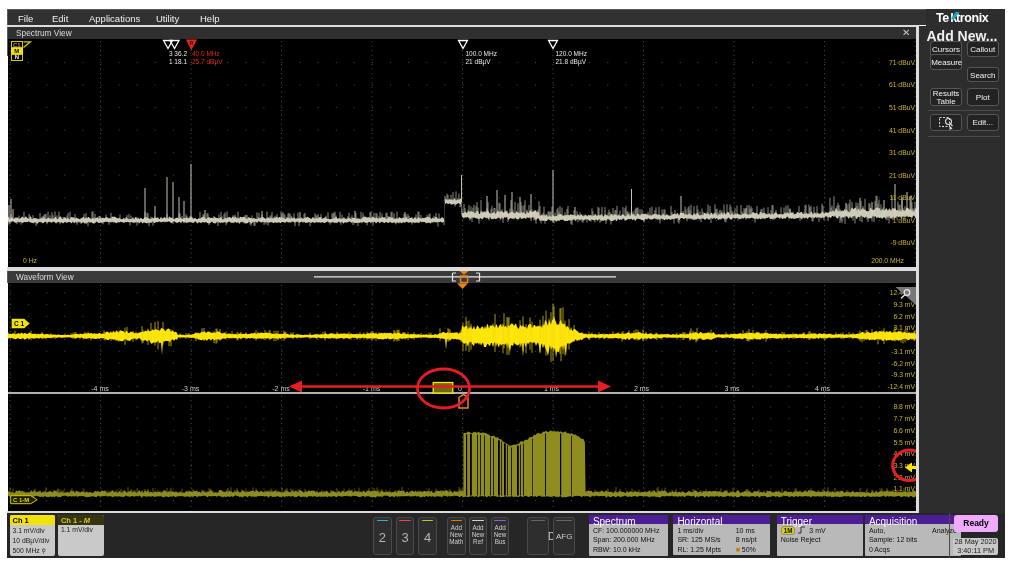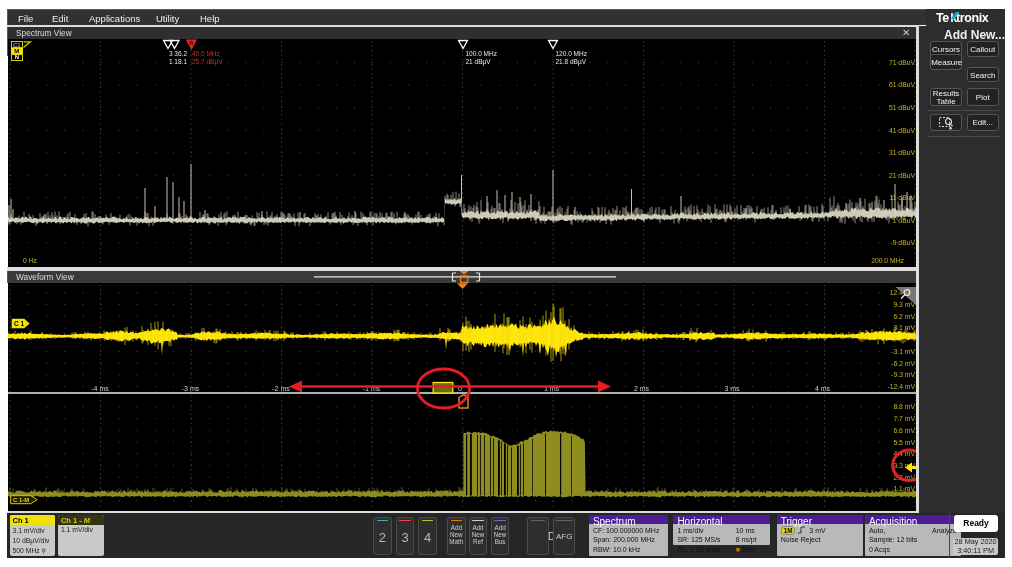--- a/index.html
+++ b/index.html
@@ -190,21 +190,21 @@
   <polygon points="611,386.5 598,380.5 598,392.5" fill="#e51e25"></polygon>
   <ellipse cx="443.5" cy="388.5" rx="26" ry="19.5" fill="none" stroke="#e51e25" stroke-width="2.8"></ellipse>
   <ellipse cx="909.5" cy="465.3" rx="16.8" ry="15.2" fill="none" stroke="#e51e25" stroke-width="3"></ellipse>
 </svg>
 
 <div class="abs" style="left:920.5px;top:263px;width:2px;height:2px;background:#aaa"></div>
 <div class="abs" style="left:920.5px;top:268px;width:2px;height:2px;background:#aaa"></div>
 <div class="abs" style="left:920.5px;top:273px;width:2px;height:2px;background:#aaa"></div>
 <div class="abs" id="rightdiv"></div>
 <div class="abs" id="rightpanel">
-  <div style="position:absolute;left:0;top:1.5px;width:86px;text-align:right;font-size:12px;font-weight:bold;color:#f0f0f0;">Add New...</div>
+  <div style="position:absolute;left:0;top:1.5px;width:86px;text-align:center;font-size:14px;font-weight:bold;color:#f0f0f0;">Add New...</div>
   <div class="rbtn" style="left:11.2px;top:15px;width:31.7px;height:15.5px;line-height:15px;">Cursors</div>
   <div class="rbtn" style="left:47.7px;top:15px;width:32.1px;height:15.5px;line-height:15px;">Callout</div>
   <div class="rbtn" style="left:11.2px;top:28px;width:31.7px;height:15.5px;line-height:15px;">Measure</div>
   <div class="rbtn" style="left:47.7px;top:40.7px;width:32.1px;height:15.5px;line-height:15px;">Search</div>
   <div class="rbtn" style="left:11.2px;top:61.7px;width:31.7px;height:18.3px;line-height:8.6px;padding-top:1px;">Results<br>Table</div>
   <div class="rbtn" style="left:47.7px;top:61.7px;width:32.1px;height:18.3px;line-height:17px;">Plot</div>
   <div class="abs" style="left:9px;top:84px;width:72px;height:1px;background:#4a4a4a"></div>
   <div class="rbtn" style="left:11.2px;top:88.3px;width:31.7px;height:16.7px;"><svg width="31" height="16">
           <rect x="8.5" y="2.5" width="10" height="9" fill="none" stroke="#ddd" stroke-width="1" stroke-dasharray="2,1.5"></rect>
           <circle cx="17.5" cy="6.5" r="3" fill="none" stroke="#ddd" stroke-width="1.1"></circle>
@@ -259,21 +259,21 @@
   <div class="addbtn" style="left:545.9px;top:4.5px;width:22.5px;">
         <div class="topline" style="background:#666"></div>
         <div style="margin-top:15px;font-size:8px;">AFG</div>
       </div>
 
   <div class="panel" style="left:581.9px;top:2px;width:78.9px;height:41px;">
     <div class="hdr">Spectrum</div>
     <div class="bd">CF: 100.000000 MHz<br>Span: 200.000 MHz<br>RBW: 10.0 kHz</div>
   </div>
 
-  <div class="panel" style="left:666.4px;top:2px;width:96.3px;height:30px;">
+  <div class="panel" style="left:666.4px;top:2px;width:96.3px;height:40px;">
     <div class="hdr">Horizontal</div>
     <div class="bd">
           <table style="width:100%;border-collapse:collapse;font-size:7px;line-height:9.6px;">
             <tbody>
               <tr>
                 <td style="width:66%">1 ms/div</td>
                 <td>10 ms</td>
               </tr>
               <tr>
                 <td>SR: 125 MS/s</td>
@@ -293,15 +293,15 @@
     <div class="bd"><span style="background:#e2d20a;border-radius:3px;padding:0 2px;font-weight:bold;font-size:6.3px;border:1px solid #888">1M</span> <svg width="10" height="8" style="vertical-align:-1px">
             <path d="M1 7 h3 v-6 h4" stroke="#333" fill="none" stroke-width="1"></path>
           </svg> 3 mV<br>Noise Reject</div>
   </div>
 
   <div class="panel" style="left:857.9px;top:2px;width:96px;height:41px;">
     <div class="hdr">Acquisition</div>
     <div class="bd">Auto, <span style="float:right">Analyze</span><br>Sample: 12 bits<br>0 Acqs</div>
   </div>
   <div class="abs" style="left:941.5px;top:0;width:1px;height:45px;background:#4a4a4a"></div>
-  <div class="abs" style="left:946.6px;top:2.9px;width:44.9px;height:17.1px;background:#ffffff;border-radius:3px;color:#000;font-size:8.5px;font-weight:bold;text-align:center;line-height:17px;">Ready</div>
+  <div class="abs" style="left:946.6px;top:2.9px;width:44.9px;height:17.1px;background:#f0abfc;border-radius:3px;color:#000;font-size:8.5px;font-weight:bold;text-align:center;line-height:17px;">Ready</div>
   <div class="abs" style="left:946px;top:25.3px;width:45.2px;height:17.2px;background:#c9c9c9;border-radius:2px;color:#222;font-size:7.3px;text-align:center;line-height:8.4px;padding-top:0.5px;">28 May 2020<br>3:40:11 PM</div>
 </div>
 </div>
 </body></html>

